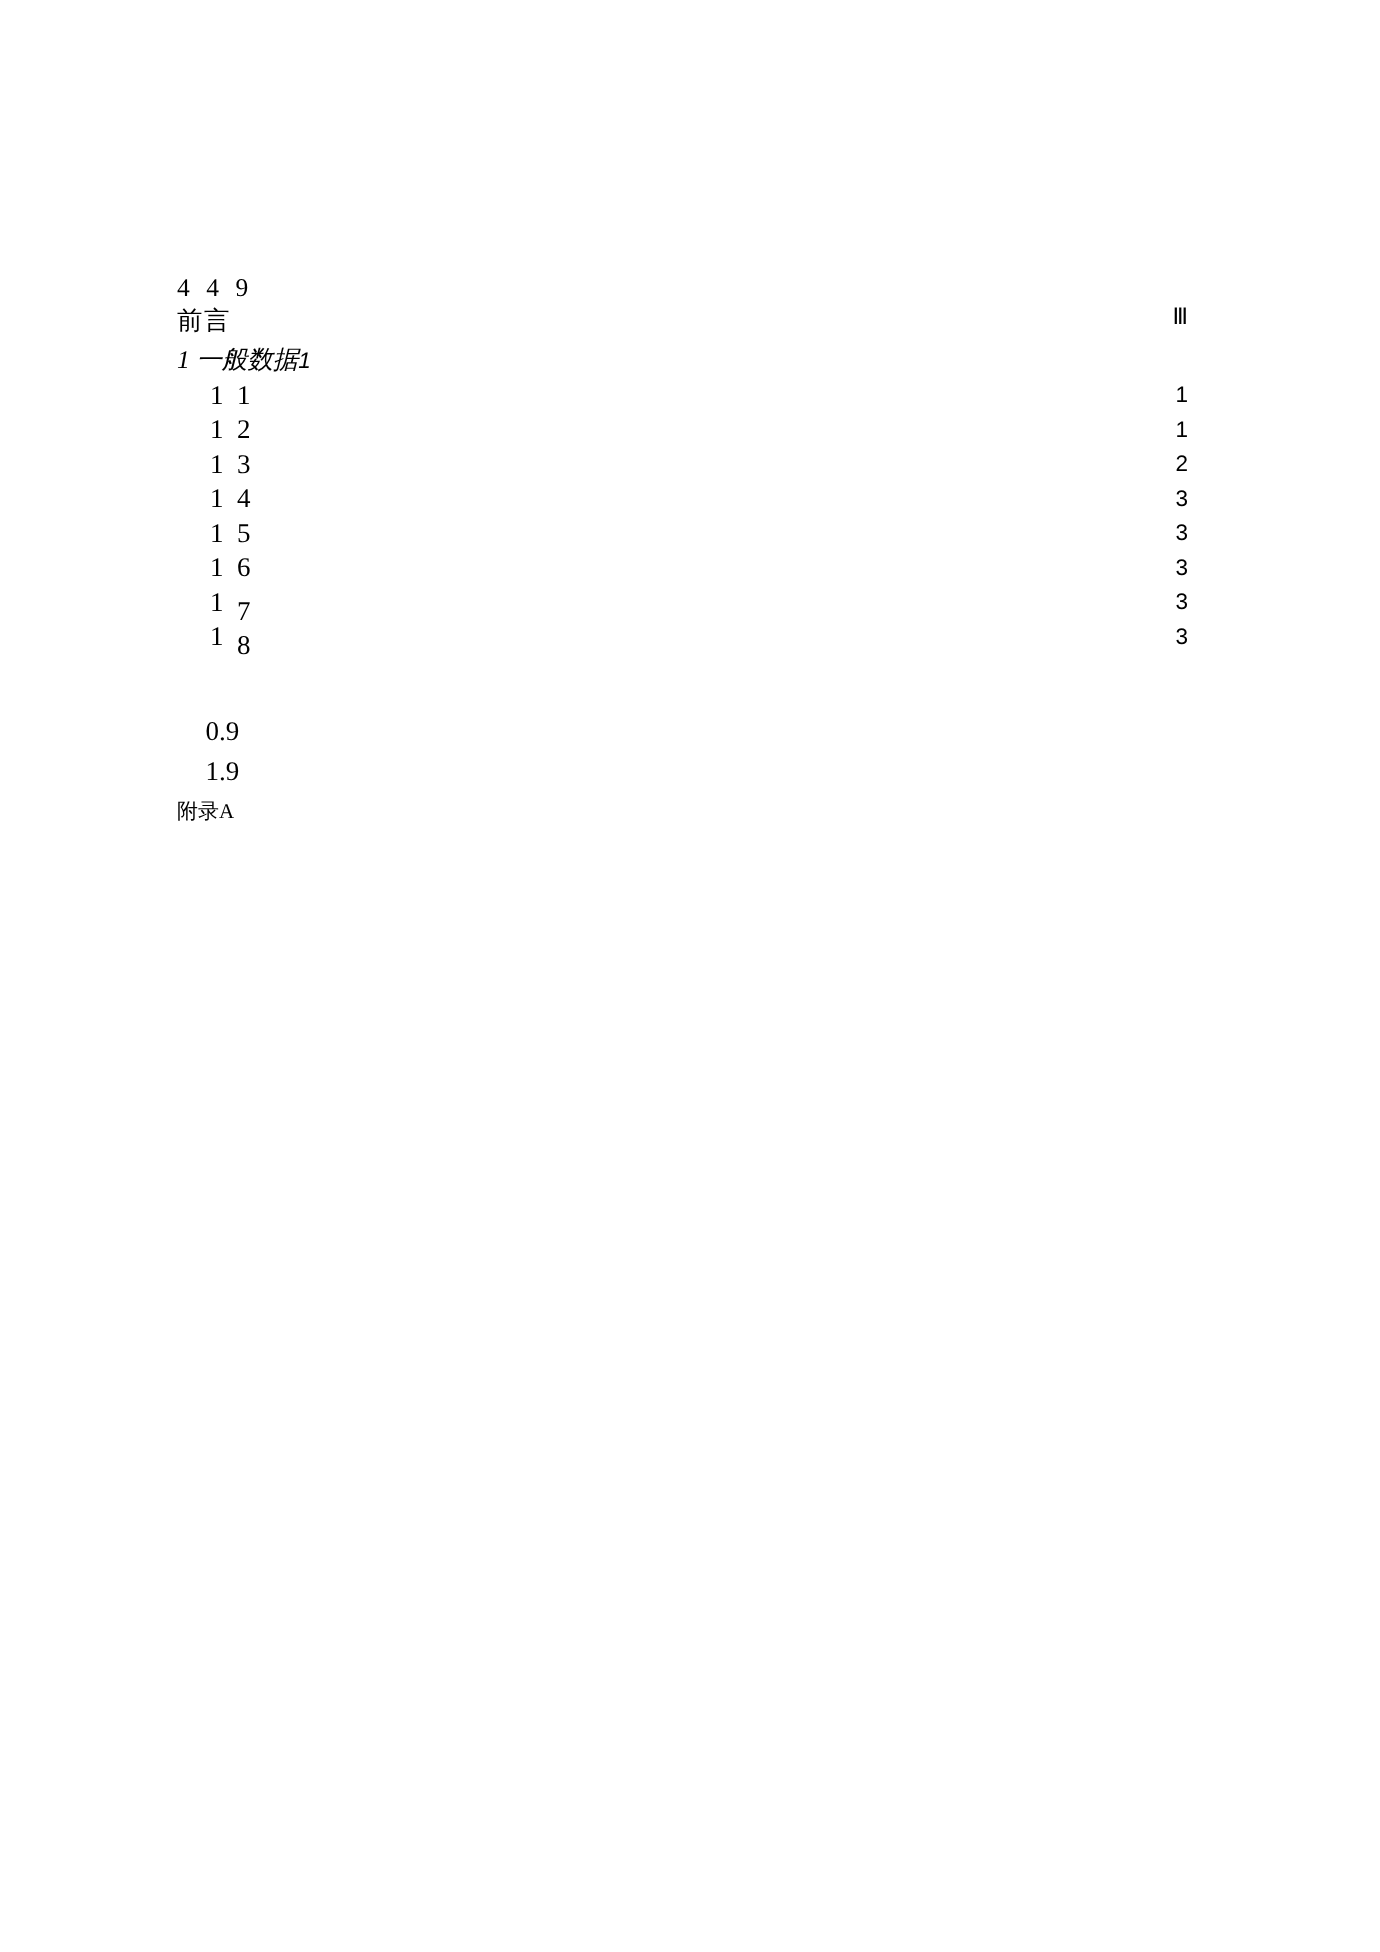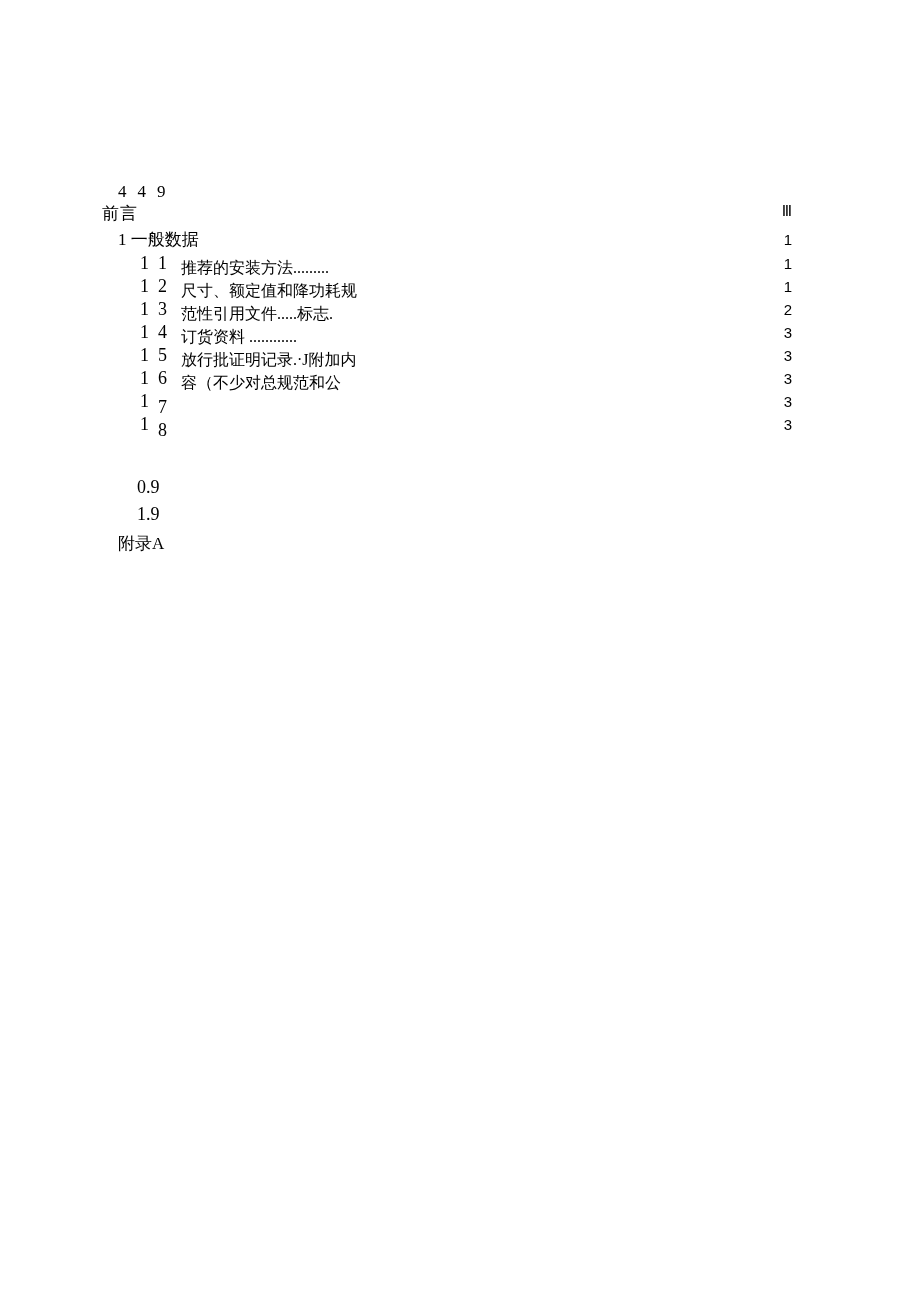--- a/index.html
+++ b/index.html
@@ -20,42 +20,43 @@
     position: absolute;
     top: 182px;
     left: 118px;
     font-size: 17px;
     letter-spacing: 11px;
     font-family: "Times New Roman", serif;
   }
   .preface-row {
     position: absolute;
     top: 202px;
-    left: 102px;
+    left: 118px;
     right: 128px;
     display: flex;
     justify-content: space-between;
     align-items: flex-start;
   }
   .preface-label {
     font-size: 17px;
     letter-spacing: 1px;
   }
   .preface-page {
     font-size: 15px;
     font-family: Arial, Helvetica, sans-serif;
   }
   .section1-row {
     position: absolute;
     top: 228px;
     left: 118px;
     right: 128px;
     display: flex;
-    justify-content: space-between;
+    justify-content: flex-start;
     align-items: baseline;
+    font-style: italic;
   }
   .section1-label {
     font-size: 17px;
   }
   .section1-page {
     font-size: 15px;
     font-family: Arial, Helvetica, sans-serif;
   }
   
   .numcol {
@@ -123,21 +124,21 @@
     position: absolute;
     top: 0;
   }
   .lower .row22 {
     position: absolute;
     top: 27px;
   }
   .appendix {
     position: absolute;
     left: 118px;
-    font-size: 17px;
+    font-size: 14px;
   }
 </style>
 </head>
 <body>
 
 <div class="page">
 
   <div class="header-code">449</div>
 
   <div class="preface-row">
@@ -178,28 +179,20 @@
     <div class="nrow drop">
       <span class="d1">1</span>
       <span class="d2">7</span>
     </div>
     <div class="nrow drop">
       <span class="d1">1</span>
       <span class="d2">8</span>
     </div>
   </div>
 
-  <div class="desc">
-    <div>推荐的安装方法.........</div>
-    <div>尺寸、额定值和降功耗规</div>
-    <div>范性引用文件.....标志.</div>
-    <div>订货资料 ............</div>
-    <div>放行批证明记录.·J附加内</div>
-    <div>容（不少对总规范和公</div>
-  </div>
 
   <div class="pagenums">
     <div>1</div>
     <div>1</div>
     <div>2</div>
     <div>3</div>
     <div>3</div>
     <div>3</div>
     <div>3</div>
     <div>3</div>

